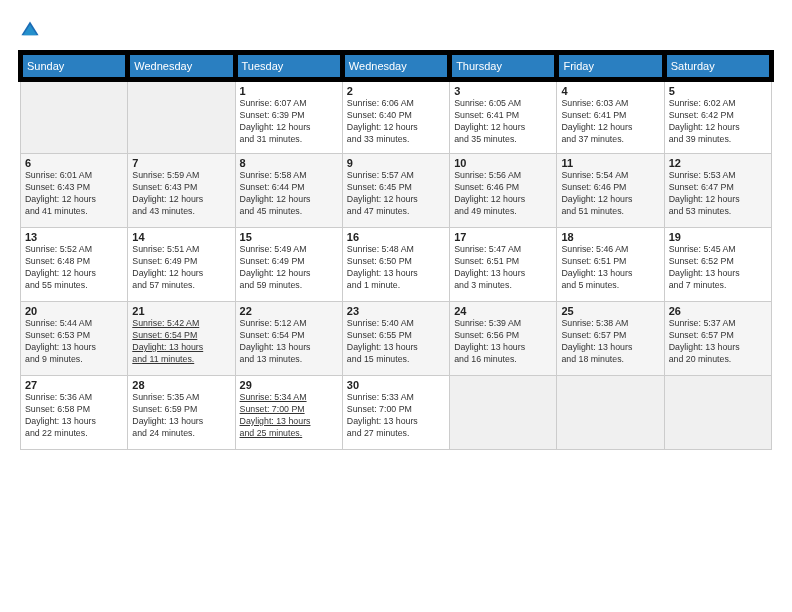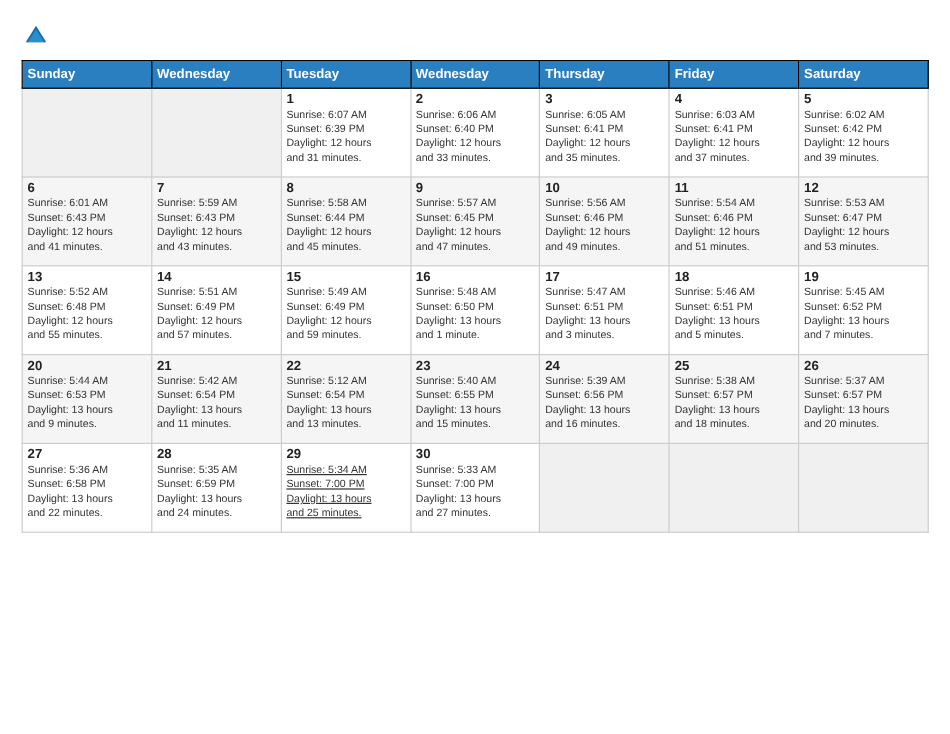--- a/index.html
+++ b/index.html
@@ -61,24 +61,24 @@
     }
     table {
       width: 100%;
       border-collapse: collapse;
       table-layout: fixed;
     }
     thead tr th {
       background: #2a7fc1;
       color: #fff;
       font-size: 11px;
-      font-weight: bold;
+      font-weight: normal;
       padding: 5px 4px;
       text-align: left;
-      border: 1px solid #000000;
+      border: 5px solid #000000;
       margin-top: 24px;
     }
     tbody tr td {
       border: 1px solid #ccc;
       vertical-align: top;
       padding: 3px 4px;
       font-size: 9.2px;
       color: #333;
       height: 74px;
       background: #fff;
@@ -280,21 +280,21 @@
         <tr>
           <td>
             <span class="day-num">20</span>
             <div class="day-info" style="white-space: pre-line;">Sunrise: 5:44 AM
 Sunset: 6:53 PM
 Daylight: 13 hours
 and 9 minutes.</div>
           </td>
           <td>
             <span class="day-num">21</span>
-            <div class="day-info" style="white-space: pre-line;">Sunrise: 5:42 AM
+            <div class="day-info" style="white-space: pre-line; text-decoration: underline;">Sunrise: 5:42 AM
 Sunset: 6:54 PM
 Daylight: 13 hours
 and 11 minutes.</div>
           </td>
           <td>
             <span class="day-num">22</span>
             <div class="day-info" style="white-space: pre-line;">Sunrise: 5:12 AM
 Sunset: 6:54 PM
 Daylight: 13 hours
 and 13 minutes.</div>

